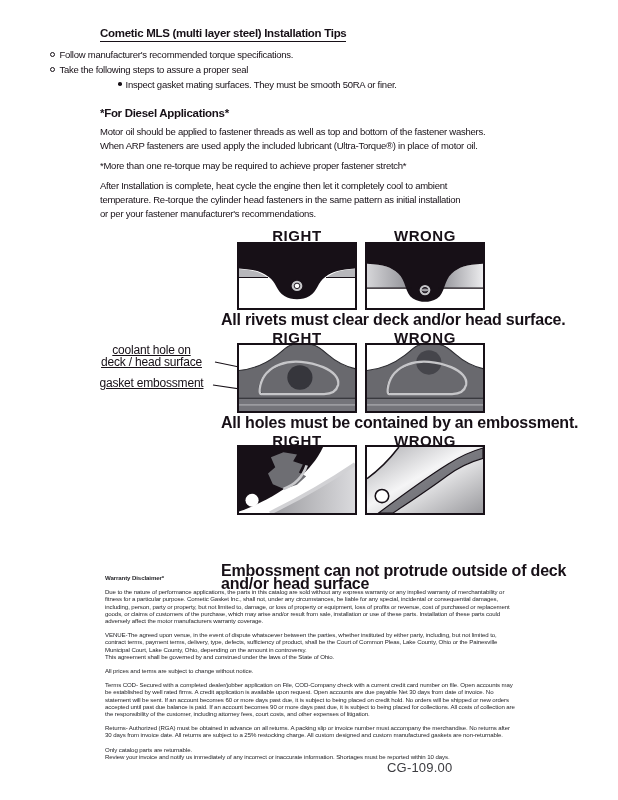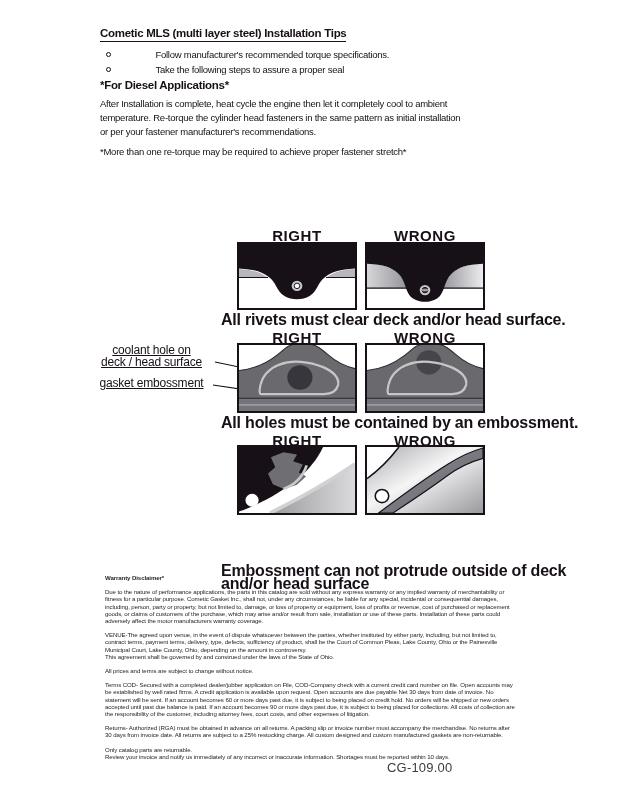--- a/index.html
+++ b/index.html
@@ -5,27 +5,27 @@
   html,body{margin:0;padding:0;background:#fff;}
   .page{position:relative;width:618px;height:800px;background:#ffffff;overflow:hidden;
         font-family:"Liberation Sans",sans-serif;color:#171017;}
 
   
   .content{position:absolute;top:20px;left:0;width:618px;}
   .title{margin:7px 0 0 100px;display:inline-block;font-size:11.5px;font-weight:bold;
          letter-spacing:-0.3px;border-bottom:1.6px solid #171017;padding-bottom:2px;}
   .bullets{margin-top:5px;}
   .b-row{display:flex;align-items:flex-start;line-height:15px;font-size:9.5px;letter-spacing:-0.25px;}
-  .b-row.lvl1{padding-left:106px;gap:40px;}
+  .b-row.lvl1{padding-left:50px;}
   .b-row.lvl2{padding-left:118px;}
   .marker-open{flex:0 0 auto;width:3.4px;height:3.4px;border:1px solid #171017;border-radius:50%;
                margin:5px 4px 0 0;}
   .marker-solid{flex:0 0 auto;width:3.6px;height:3.6px;background:#171017;border-radius:50%;
                 margin:5px 4px 0 0;}
-  .diesel-h{margin:2px 0 0 100px;font-size:11.5px;font-weight:bold;letter-spacing:-0.3px;}
+  .diesel-h{margin:15px 0 0 100px;font-size:11.5px;font-weight:bold;letter-spacing:-0.3px;}
   .para{margin:6px 0 0 100px;width:460px;font-size:9.5px;line-height:14px;
         letter-spacing:-0.25px;white-space:pre-line;}
 
   
   .figures{position:absolute;top:228px;left:0;width:618px;height:340px;}
   .fig-label{position:absolute;width:120px;text-align:center;font-size:15px;font-weight:bold;
              letter-spacing:0.6px;}
   .fig-box{position:absolute;border:2px solid #171017;background:#fff;line-height:0;}
   .fig-box svg{display:block;}
   .caption{position:absolute;left:221px;font-size:16px;letter-spacing:-0.2px;line-height:13px;
@@ -53,27 +53,33 @@
 
     <div class="bullets">
       <div class="b-row lvl1">
         <span class="marker-open"></span>
         <span>Follow manufacturer's recommended torque specifications.</span>
       </div>
       <div class="b-row lvl1">
         <span class="marker-open"></span>
         <span>Take the following steps to assure a proper seal</span>
       </div>
+      <div class="b-row lvl2">
+        <span class="marker-solid"></span>
+        <span>Inspect gasket mating surfaces.  They must be smooth 50RA or finer.</span>
+      </div>
     </div>
 
     <h2 class="diesel-h">*For Diesel Applications*</h2>
+    <p class="para">Motor oil should be applied to fastener threads as well as top and bottom of the fastener washers.
+When ARP fasteners are used apply the included lubricant (Ultra-Torque®) in place of motor oil.</p>
+    <p class="para">*More than one re-torque may be required to achieve proper fastener stretch*</p>
     <p class="para">After Installation is complete, heat cycle the engine then let it completely cool to ambient
 temperature. Re-torque the cylinder head fasteners in the same pattern as initial installation
 or per your fastener manufacturer's recommendations.</p>
-    <p class="para">*More than one re-torque may be required to achieve proper fastener stretch*</p>
   </div>
 
   <div class="figures">
 
     <div class="fig-label" style="left:237px;top:-1px;">RIGHT</div>
     <div class="fig-label" style="left:365px;top:-1px;">WRONG</div>
 
     <div class="fig-box" style="left:237px;top:14px;">
       <svg width="116" height="64" viewBox="0 0 120 68" preserveAspectRatio="none">
         <rect x="0" y="0" width="120" height="68" fill="#ffffff"></rect>

